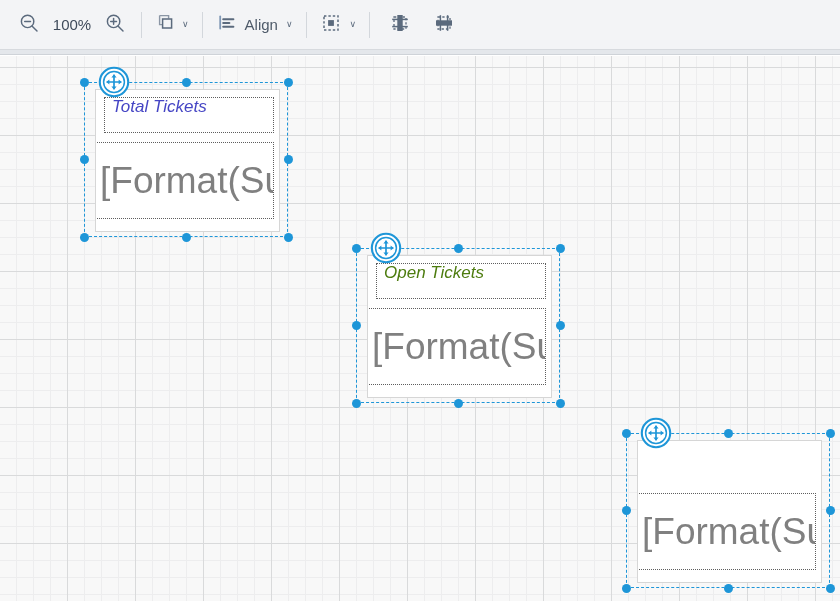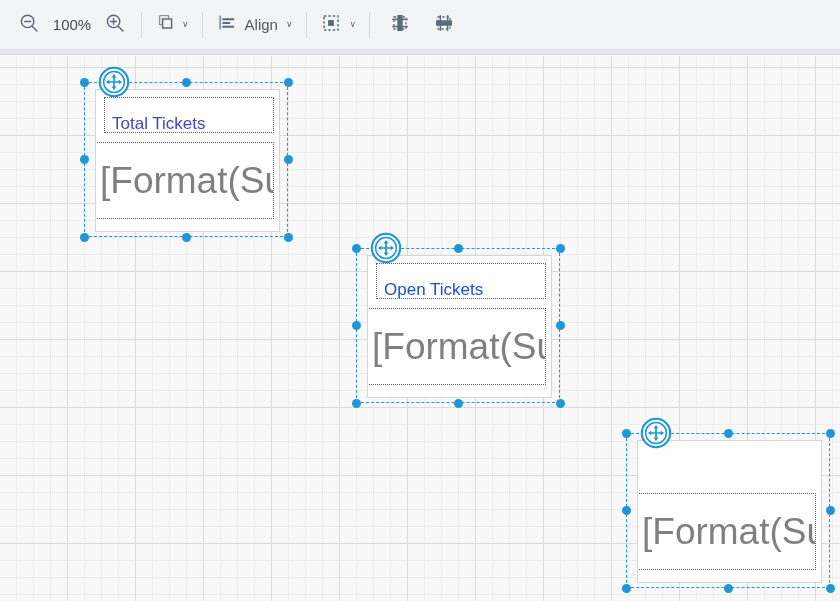--- a/index.html
+++ b/index.html
@@ -155,24 +155,25 @@
     overflow: hidden;
   }
   .card-title-box {
     position: absolute;
     left: 8px; top: 7px;
     right: 5px;
     height: 36px;
     border: 1px dotted #5e5e5e;
     box-sizing: border-box;
     display: flex;
-    align-items: flex-end;
+    align-items: flex-start;
     padding-left: 7px;
     overflow: hidden;
     white-space: nowrap;
+    font-style: italic;
   }
   .card-title-box .title-text {
     font-size: 17px;
     line-height: 1;
   }
   .card-value-box {
     position: absolute;
     left: -2px;
     right: 5px;
     top: 52px;
@@ -325,21 +326,21 @@
             <path d="M8.2 16 l3.2 -2.6 v5.2 z"></path>
             <path d="M23.8 16 l-3.2 -2.6 v5.2 z"></path>
           </g>
         </svg>
       </div>
     </div>
 
     <div class="widget" id="w1" style="left: 356px; top: 192px; width: 204px; height: 155px;">
       <div class="card">
         <div class="card-title-box">
-          <span class="title-text" id="t1" style="color: #1d4ed8;">Open Tickets</span>
+          <span class="title-text" id="t1" style="color: #4d7c0f;">Open Tickets</span>
         </div>
         <div class="card-value-box">
           <span class="value-text">[Format(Sum</span>
         </div>
       </div>
       <div class="sel-frame"></div>
       <div class="handle h-tl"></div>
       <div class="handle h-tc"></div>
       <div class="handle h-tr"></div>
       <div class="handle h-ml"></div>

